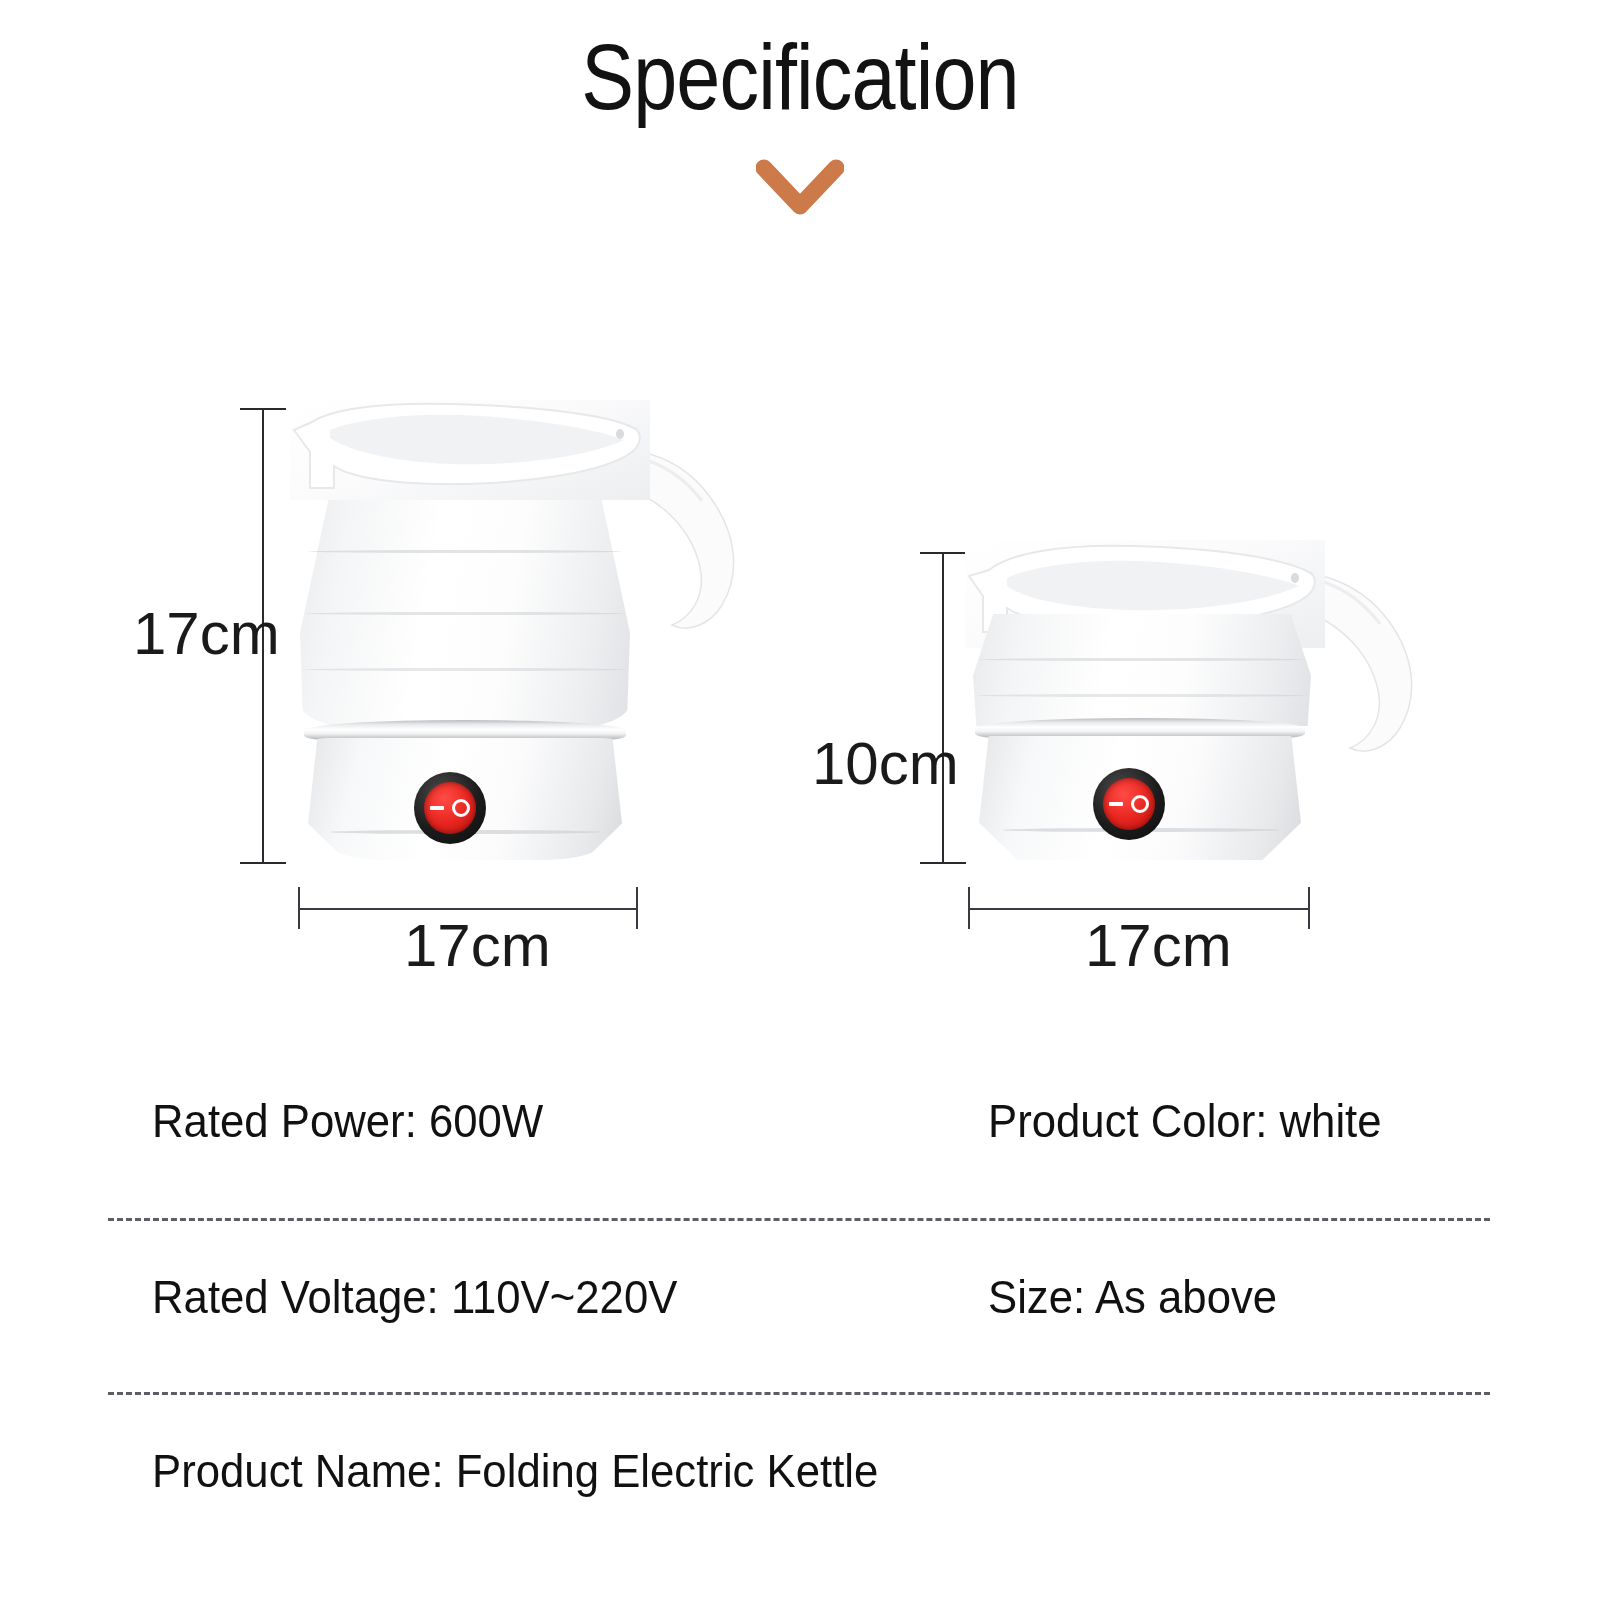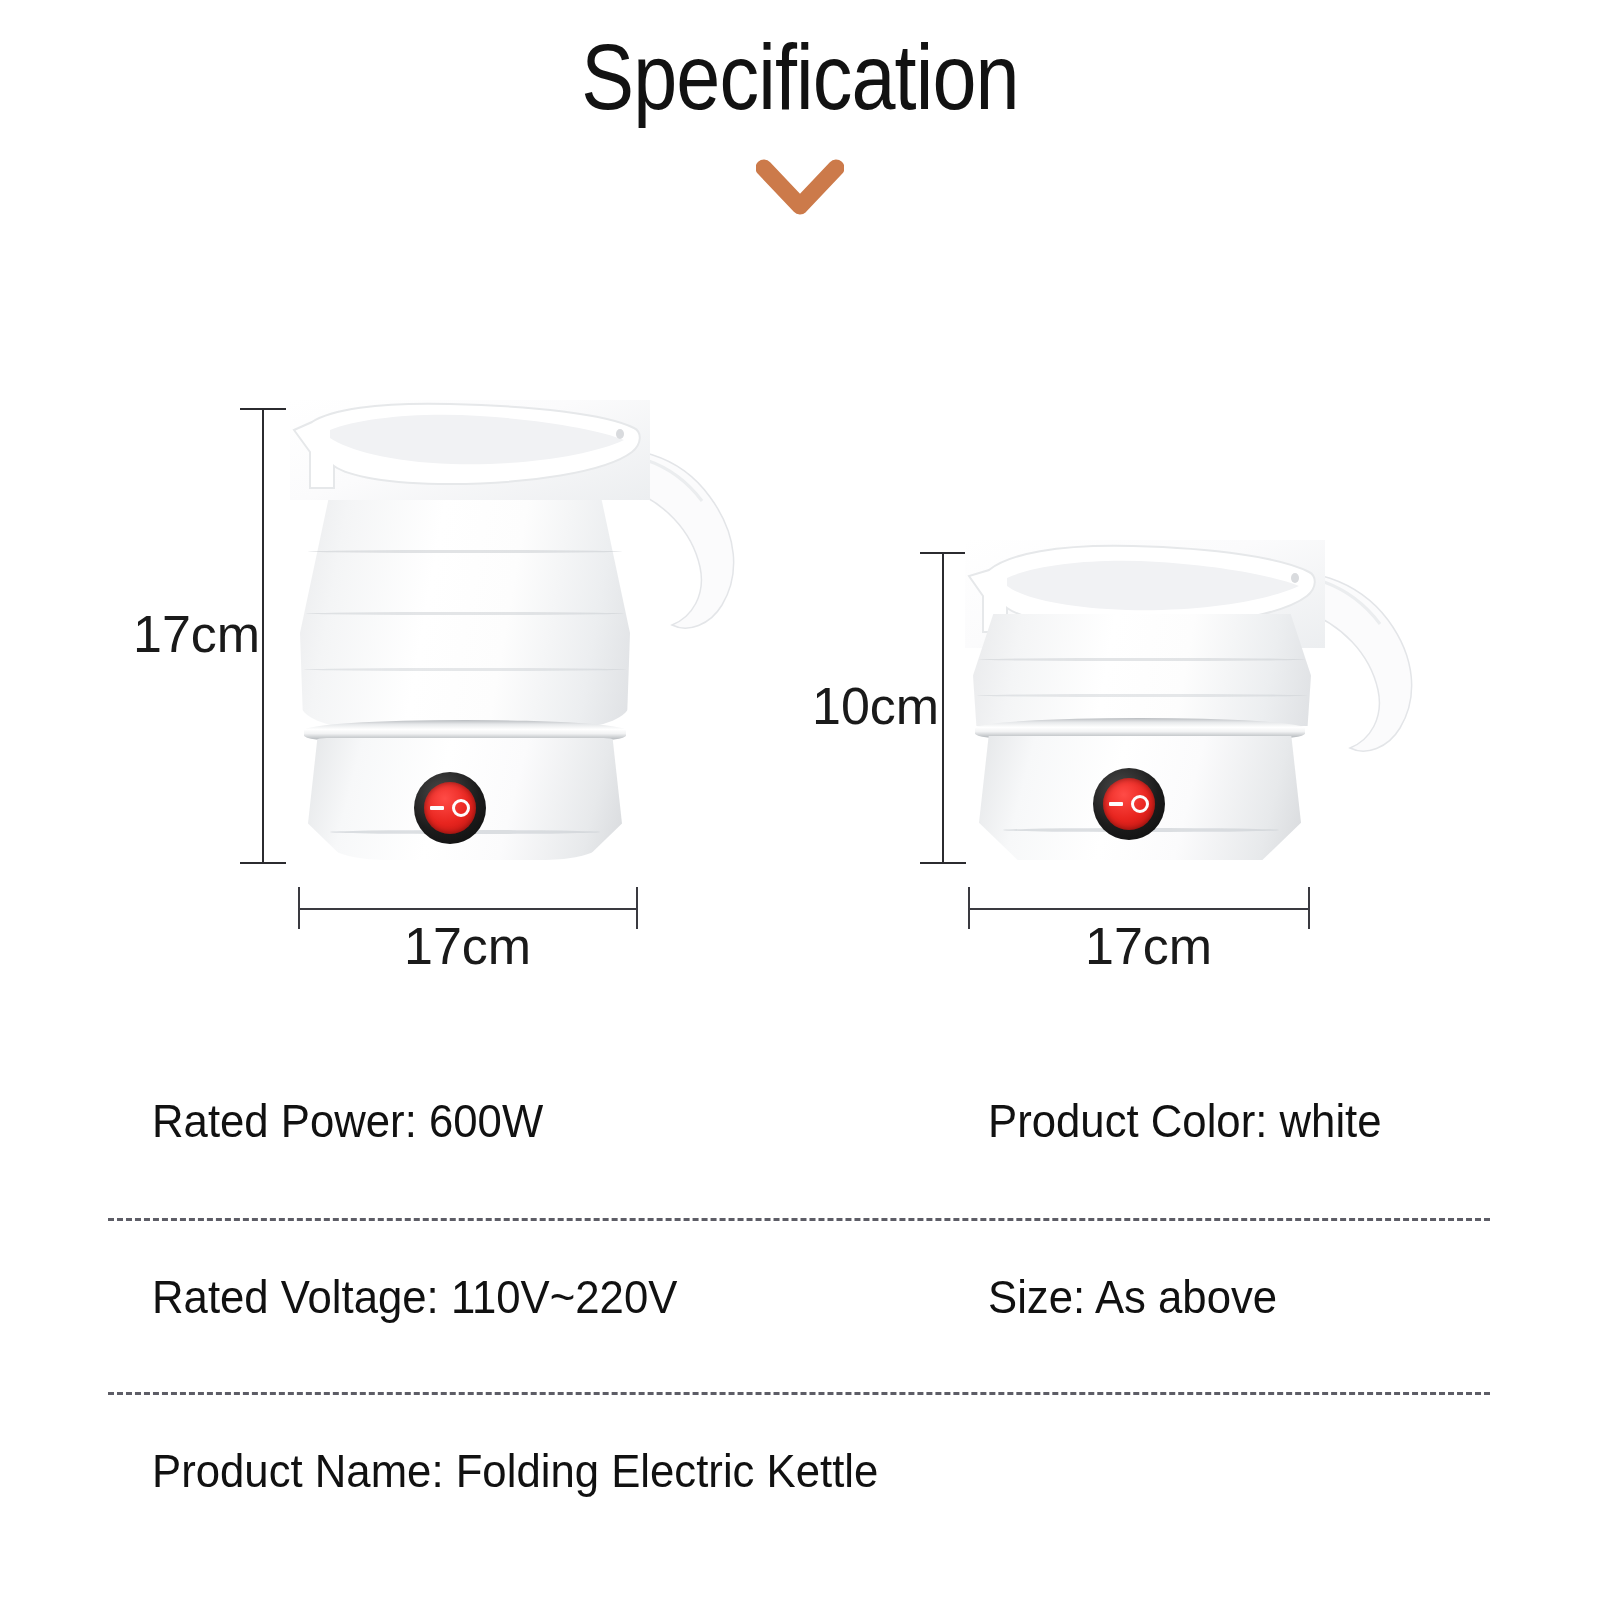--- a/index.html
+++ b/index.html
@@ -115,21 +115,21 @@
     height: 2px;
     background: #3a3a40;
   }
   .dim-tick-v {
     position: absolute;
     width: 2px;
     background: #3a3a40;
   }
   .dim-label {
     position: absolute;
-    font-size: 52px;
+    font-size: 60px;
     line-height: 52px;
     color: #1a1a1a;
     white-space: nowrap;
     font-weight: 400;
   }
 
   
   .spec-text {
     position: absolute;
     font-size: 47px;
@@ -223,21 +223,21 @@
     <div class="dim-hline" style="left:298px; top:908px; width:340px;"></div>
     <div class="dim-tick-v" style="left:636px; top:887px; height:42px;"></div>
     <div class="dim-label" style="left:404px; top:920px;">17cm</div>
   </div>
 
   <div class="figure">
 
     <div class="dim-tick-h" style="left:920px; top:552px; width:46px;"></div>
     <div class="dim-vline" style="left:942px; top:552px; height:312px;"></div>
     <div class="dim-tick-h" style="left:920px; top:862px; width:46px;"></div>
-    <div class="dim-label" style="left:812px; top:680px;">10cm</div>
+    <div class="dim-label" style="left:812px; top:738px;">10cm</div>
 
     <div class="kettle" style="left:965px; top:540px; width:470px; height:330px;">
 
       <div class="handle" style="left:275px; top:18px; width:200px; height:210px;">
         <svg width="200" height="210" viewBox="0 0 200 210">
           <path d="M14 16 C 68 6, 118 22, 148 62 C 176 100, 178 140, 160 170
                    C 148 190, 126 198, 110 190 C 130 182, 144 160, 138 132
                    C 130 96, 102 66, 62 52 C 42 45, 24 42, 8 44 Z" fill="#fbfbfc" stroke="#e3e5e8" stroke-width="1.5"></path>
           <path d="M16 20 C 64 10, 110 26, 140 66" stroke="#ebedef" stroke-width="3" fill="none"></path>
         </svg>

